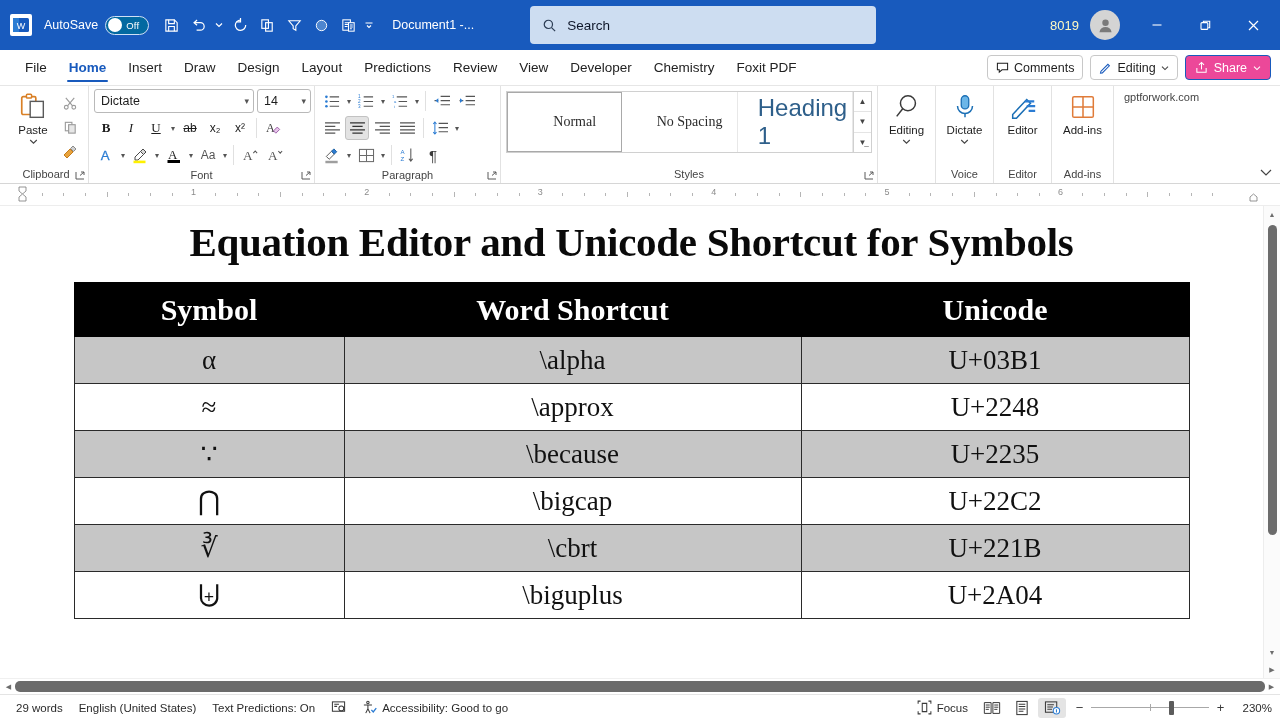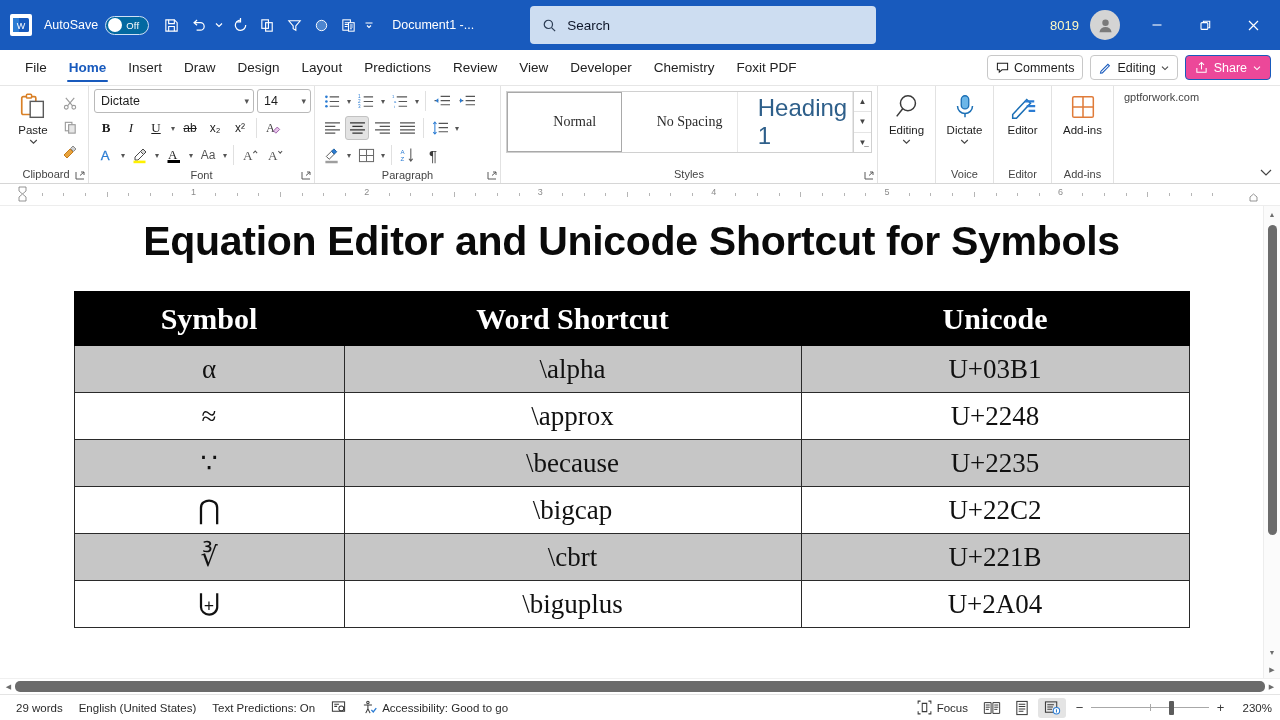--- a/index.html
+++ b/index.html
@@ -146,22 +146,22 @@
 
   
   .docarea {
     flex: 1; background: #ffffff; position: relative; overflow: hidden;
   }
   .page {
     position: absolute; left: 0; right: 17px; top: 0; bottom: 0; background: #ffffff;
     display: flex; flex-direction: column; align-items: center; padding-top: 12px;
   }
   .doc-heading {
-    font-family: Liberation Sans, sans-serif; font-weight: bold; font-size: 41px; color: #0a0a0a;
-    letter-spacing: -0.3px; margin-bottom: 26px; white-space: nowrap;
+    font-family: Liberation Serif, serif; font-weight: bold; font-size: 41px; color: #0a0a0a;
+    letter-spacing: -0.3px; margin-bottom: 16px; white-space: nowrap;
   }
   table.symtbl { border-collapse: collapse; width: 1115px; table-layout: fixed; }
   table.symtbl th {
     background: #000000; color: #ffffff; font-family: "Liberation Serif", serif;
     font-weight: bold; font-size: 30px; height: 54px; border: 1px solid #000000;
   }
   table.symtbl td {
     border: 1px solid #2a2a2a; text-align: center; height: 47px;
     font-family: "Liberation Serif", serif; font-size: 27px; color: #111111;
   }

